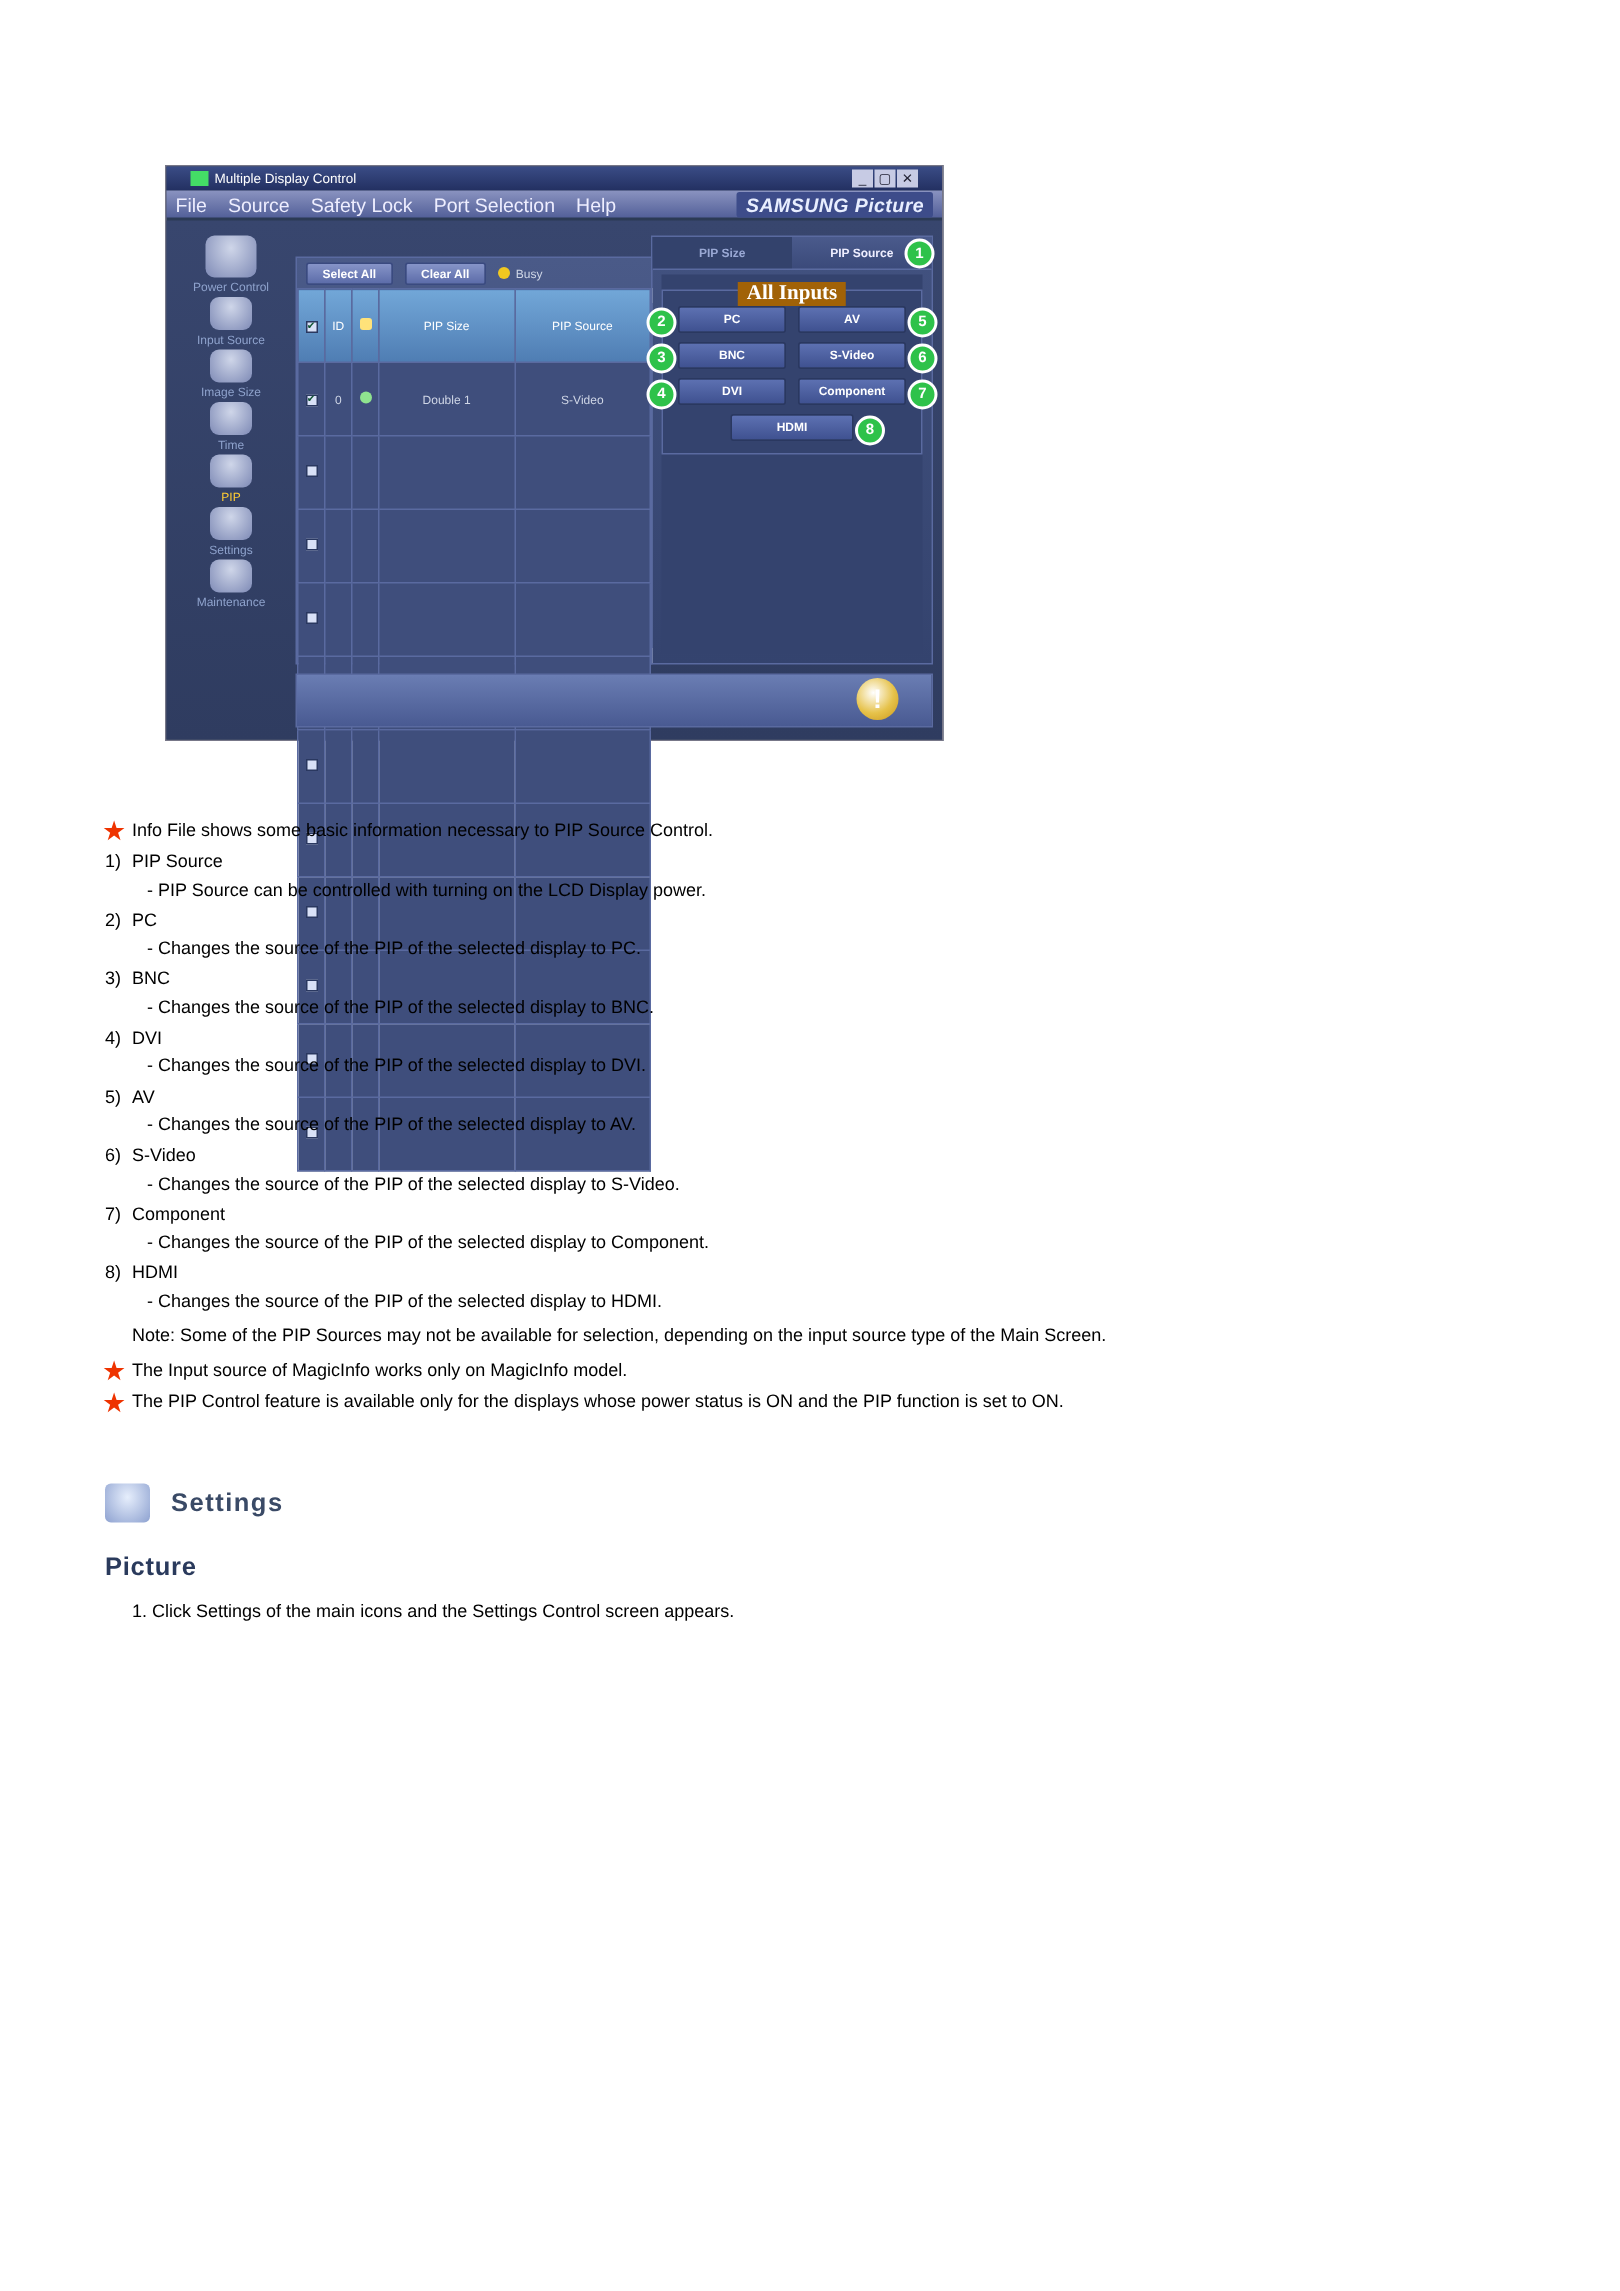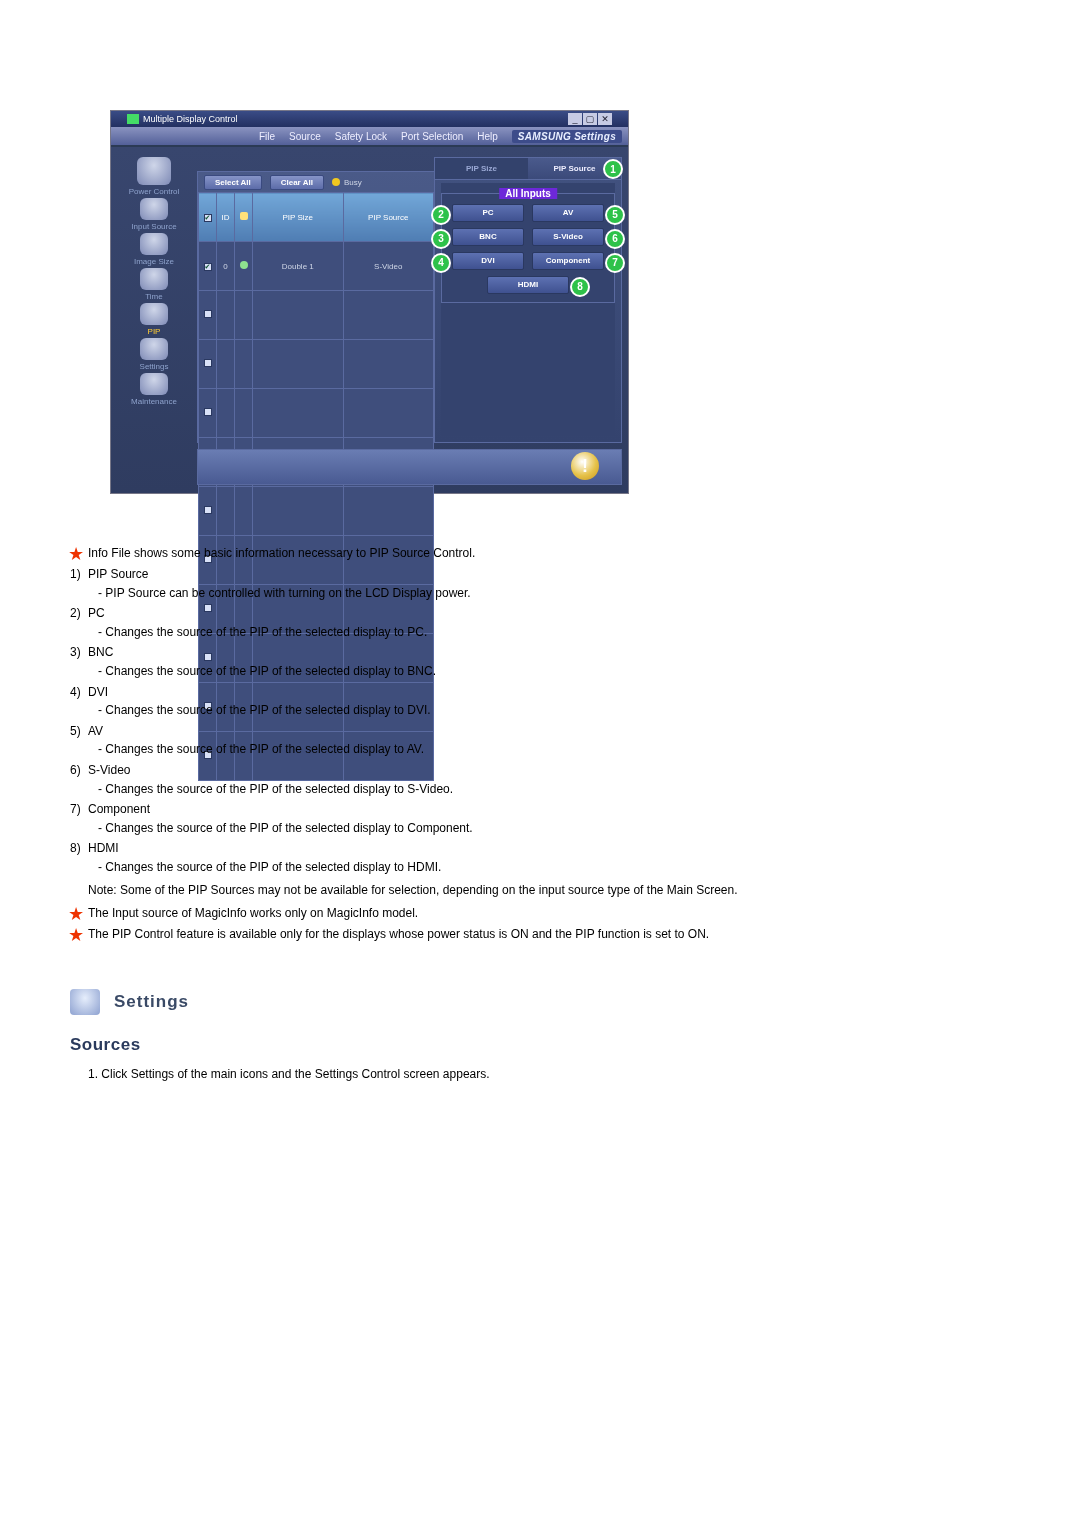--- a/index.html
+++ b/index.html
@@ -45,22 +45,22 @@
   .winbtns { display: flex; gap: 1px; }
   .winbtn { width: 14px; height: 12px; background: #c7cbe4; color: #223; text-align: center; line-height: 12px; font-size: 9px; }
   .menubar {
     height: 18px;
     background: linear-gradient(#8a93c0, #536099);
     display: flex;
     align-items: center;
     padding: 0 6px;
     gap: 14px;
     color: #eef;
-    font-size: 10px;
-    justify-content: flex-end;
+    font-size: 13px;
+    justify-content: space-between;
   }
   .menubar .menus { display: flex; gap: 14px; }
   .menubar .brand {
     font-style: italic; font-weight: bold; color: #e8eeff;
     background: #3d4c8a; padding: 1px 6px; border-radius: 2px;
     letter-spacing: 0.3px;
   }
   .workarea {
     position: absolute;
     top: 36px; left: 0; right: 0; bottom: 0;
@@ -131,21 +131,21 @@
   .right-body {
     position: absolute; top: 25px; left: 6px; right: 6px; bottom: 6px;
     background: #34436e;
   }
   .all-inputs {
     border: 1px solid #5a6aa0; padding: 10px 6px 8px;
     position: relative; margin-top: 10px;
   }
   .all-inputs .legend {
     position: absolute; top: -6px; left: 50%; transform: translateX(-50%);
-    font-size: 10px; font-weight: bold; color: #fff; background: #6d28d9; padding: 0 6px;
+    font-size: 14px; font-weight: bold; color: #fff; background: #a16207; padding: 0 6px; font-family: Liberation Serif, serif;
   }
   .all-inputs .row { display: flex; justify-content: space-between; margin-bottom: 6px; }
   .srcbtn {
     flex: 1;
     height: 16px; line-height: 16px; text-align: center;
     background: linear-gradient(#5d71b2, #3f5190);
     color: #fff; font-weight: bold; font-size: 8px;
     border: 1px solid #2a3860; border-radius: 2px;
     margin: 0 4px; position: relative;
   }
@@ -212,21 +212,21 @@
       </div>
 
       <div class="menubar">
         <div class="menus">
           <span>File</span>
           <span>Source</span>
           <span>Safety Lock</span>
           <span>Port Selection</span>
           <span>Help</span>
         </div>
-        <span class="brand">SAMSUNG Settings</span>
+        <span class="brand">SAMSUNG Picture</span>
       </div>
 
       <div class="workarea">
 
         <div class="sidebar">
           <div class="side-item">
             <div class="side-icon"></div>
             <div class="side-lbl">Power Control</div>
           </div>
           <div class="side-item">
@@ -483,21 +483,21 @@
     <div class="star-line">
       <span class="star">★</span>
       <span>The PIP Control feature is available only for the displays whose power status is ON and the PIP function is set to ON.</span>
     </div>
 
     <div class="section-head">
       <div class="big-icon"></div>
       <h2>Settings</h2>
     </div>
 
-    <h3 class="sub">Sources</h3>
+    <h3 class="sub">Picture</h3>
     <div class="sub-row">
       <span>1.</span>
       <span>Click Settings of the main icons and the Settings Control screen appears.</span>
     </div>
 
   </div>
 
 </div>
 
 </body></html>

